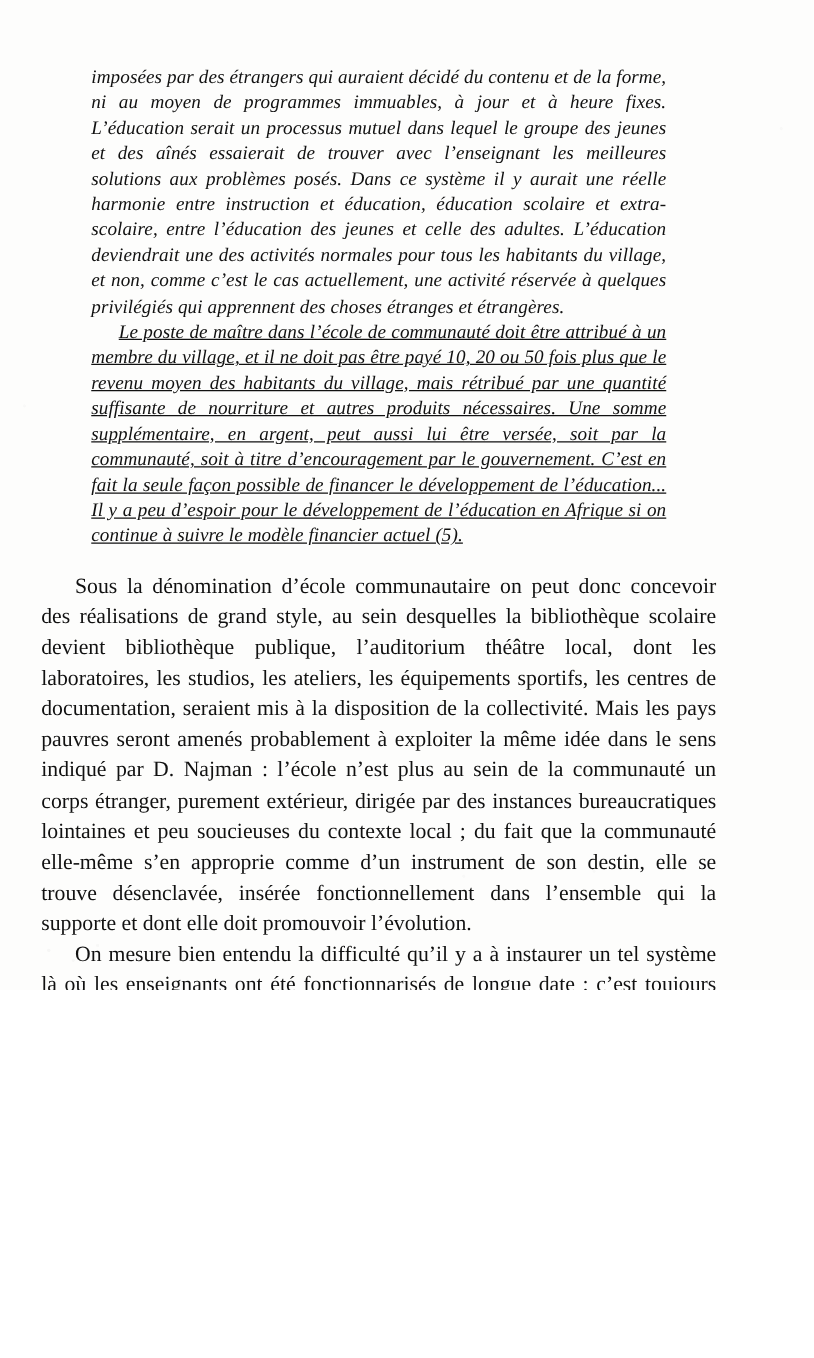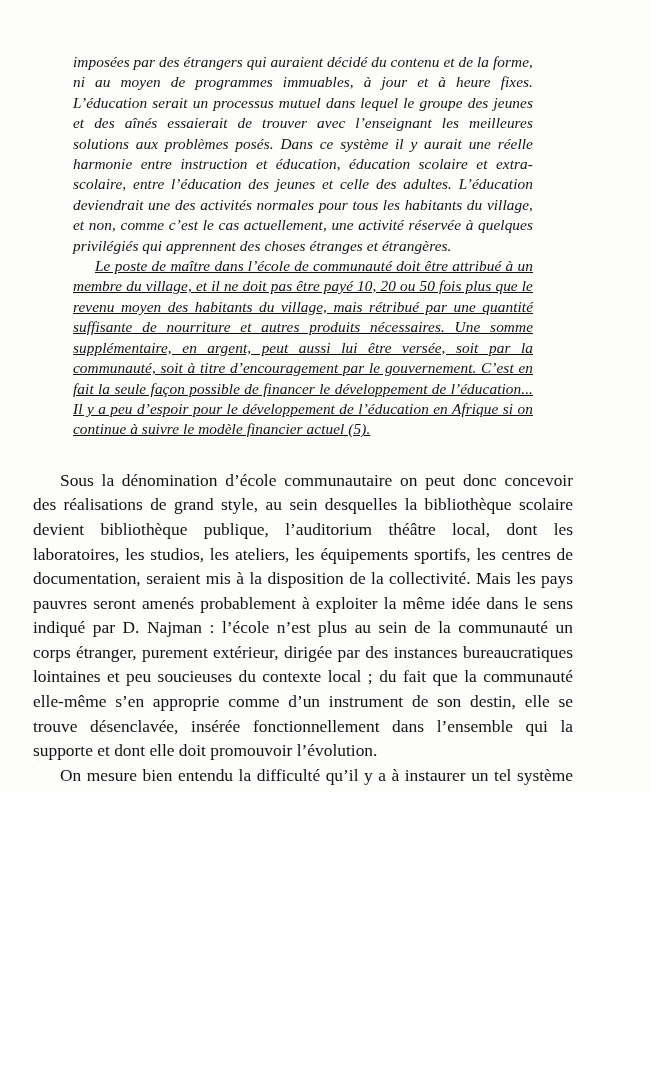--- a/index.html
+++ b/index.html
@@ -60,21 +60,21 @@
   .quote-block p {
     margin: 0;
   }
   .quote-block p + p {
     text-indent: 22px;
     text-decoration: underline;
   }
 
   
   .body-block {
-    margin-top: 28px;
+    margin-top: 16px;
     font-size: 17.4px;
     line-height: 24.6px;
     text-align: justify;
     text-justify: inter-word;
   }
   .body-block p {
     margin: 0;
     text-indent: 27px;
   }
 

